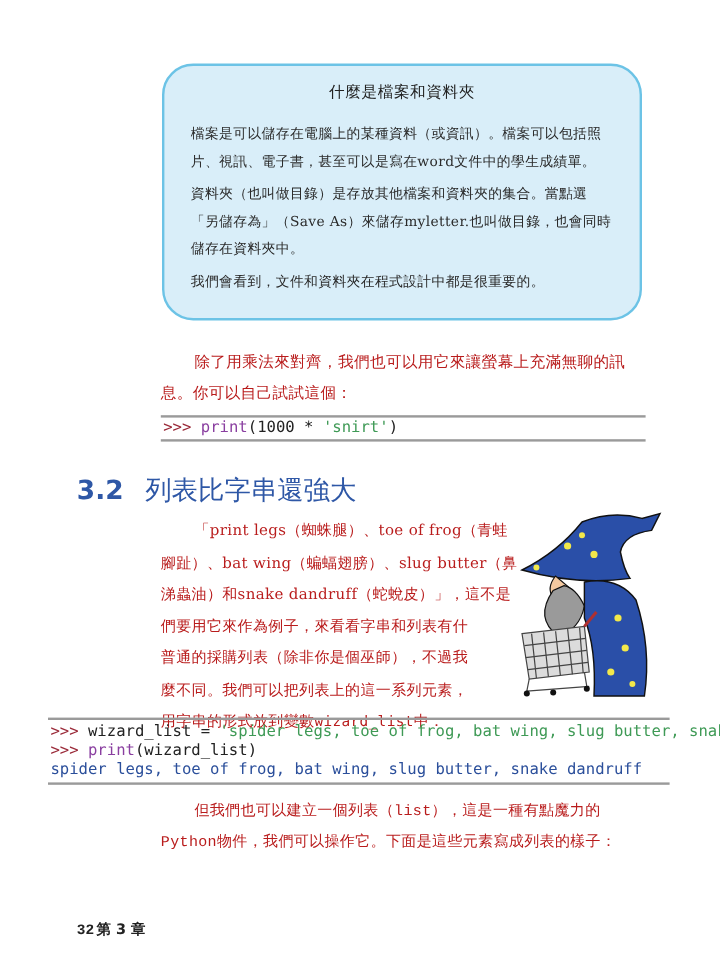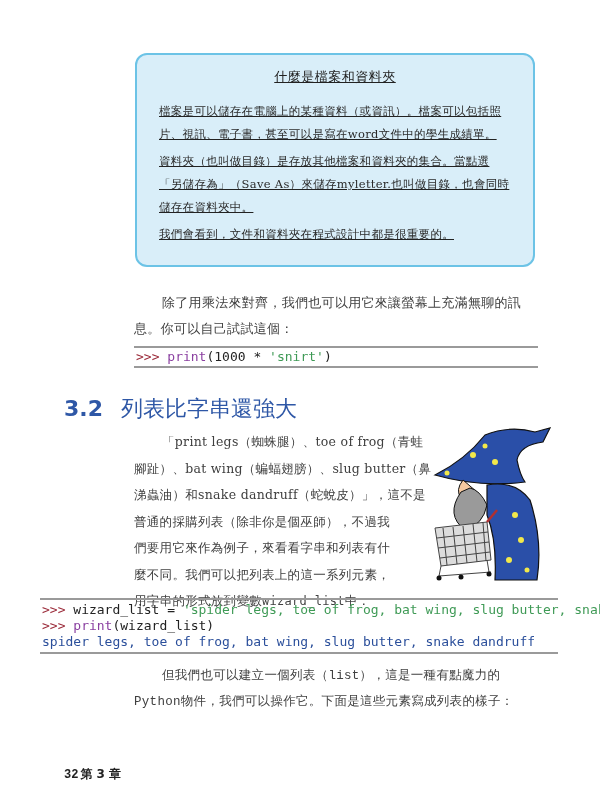--- a/index.html
+++ b/index.html
@@ -2,34 +2,33 @@
 <html><head>
   <meta charset="utf-8">
   <style>
     html, body { margin: 0; padding: 0; }
     body {
       width: 600px; height: 812px; background: #ffffff; position: relative;
       overflow: hidden; font-family: "DejaVu Serif", "Liberation Serif", serif; color: #222;
     }
     .infobox {
       position: absolute; left: 135px; top: 53px; width: 400px; height: 214px;
-      background: #d9eef9; border: 2px solid #6cc3e6; border-radius: 12px; box-sizing: border-box;
+      background: #d9eef9; border: 2px solid #6cc3e6; border-radius: 26px; box-sizing: border-box;
       padding: 10px 22px 0 22px;
-      text-decoration: underline;
     }
     .infobox .title {
       text-align: center; font-family: "DejaVu Sans", "Liberation Sans", sans-serif;
       font-size: 13px; color: #222; margin: 3px 0 14px 0; letter-spacing: 0.5px;
     }
     .infobox p {
       font-size: 11.5px; line-height: 23px; margin: 0 0 4px 0; letter-spacing: 0.3px; color: #2a2a2a;
     }
     .para {
       position: absolute; font-family: "DejaVu Sans", "Liberation Sans", sans-serif;
-      font-size: 13px; line-height: 26px; color: #404040; letter-spacing: 0.3px;
+      font-size: 13px; line-height: 26px; color: #b91c1c; letter-spacing: 0.3px;
     }
     .code {
       position: absolute; border-top: 2px solid #9a9a9a; border-bottom: 2px solid #9a9a9a;
       font-family: "DejaVu Sans Mono", "Liberation Mono", monospace; font-size: 13px;
       line-height: 16px; white-space: pre; box-sizing: border-box;
     }
     .prompt { color: #9b2b3a; }
     .kw { color: #8a3fa0; }
     .str { color: #3f9a56; }
     .plain { color: #222; }
@@ -66,22 +65,22 @@
 <div class="code" style="left:134px; top:346px; width:404px; height:22px; padding:1px 0 0 2px;"><span class="prompt">&gt;&gt;&gt; </span><span class="kw">print</span><span class="plain">(1000 * </span><span class="str">'snirt'</span><span class="plain">)</span></div>
 
 <div class="section-heading">
   <span class="num">3.2</span><span>列表比字串還強大</span>
 </div>
 
 <div class="para" style="left:134px; top:429px; width:300px; font-family:'DejaVu Serif','Liberation Serif',serif; font-size:12.5px; line-height:26.5px;">
   <div style="text-indent:28px;">「print legs（蜘蛛腿）、toe of frog（青蛙</div>
   <div>腳趾）、bat wing（蝙蝠翅膀）、slug butter（鼻</div>
   <div>涕蟲油）和snake dandruff（蛇蛻皮）」，這不是</div>
+  <div>們要用它來作為例子，來看看字串和列表有什</div>
   <div>普通的採購列表（除非你是個巫師），不過我</div>
-  <div>們要用它來作為例子，來看看字串和列表有什</div>
   <div>麼不同。我們可以把列表上的這一系列元素，</div>
   <div><span>用字串的形式放到變數</span><span class="mono">wizard_list</span><span>中：</span></div>
 </div>
 
 <svg class="wizard" viewBox="0 0 130 165">
   <path d="M10 55 Q40 40 60 15 Q85 5 110 12 L125 8 L118 22 Q95 25 92 40 Q95 55 100 62 Q55 68 10 55 Z" fill="#2a4fa8" stroke="#111" stroke-width="1.2"></path>
   <path d="M38 60 Q30 70 36 78 Q45 80 52 72 Z" fill="#f4c9a0" stroke="#111" stroke-width="1"></path>
   <path d="M36 72 Q20 95 40 110 Q58 105 62 85 Q55 70 45 68 Z" fill="#9a9a9a" stroke="#111" stroke-width="1"></path>
   <path d="M62 65 Q90 60 105 80 Q118 120 112 160 L70 160 Q72 120 62 95 Z" fill="#2a4fa8" stroke="#111" stroke-width="1.2"></path>
   <g fill="#f2e84a">

